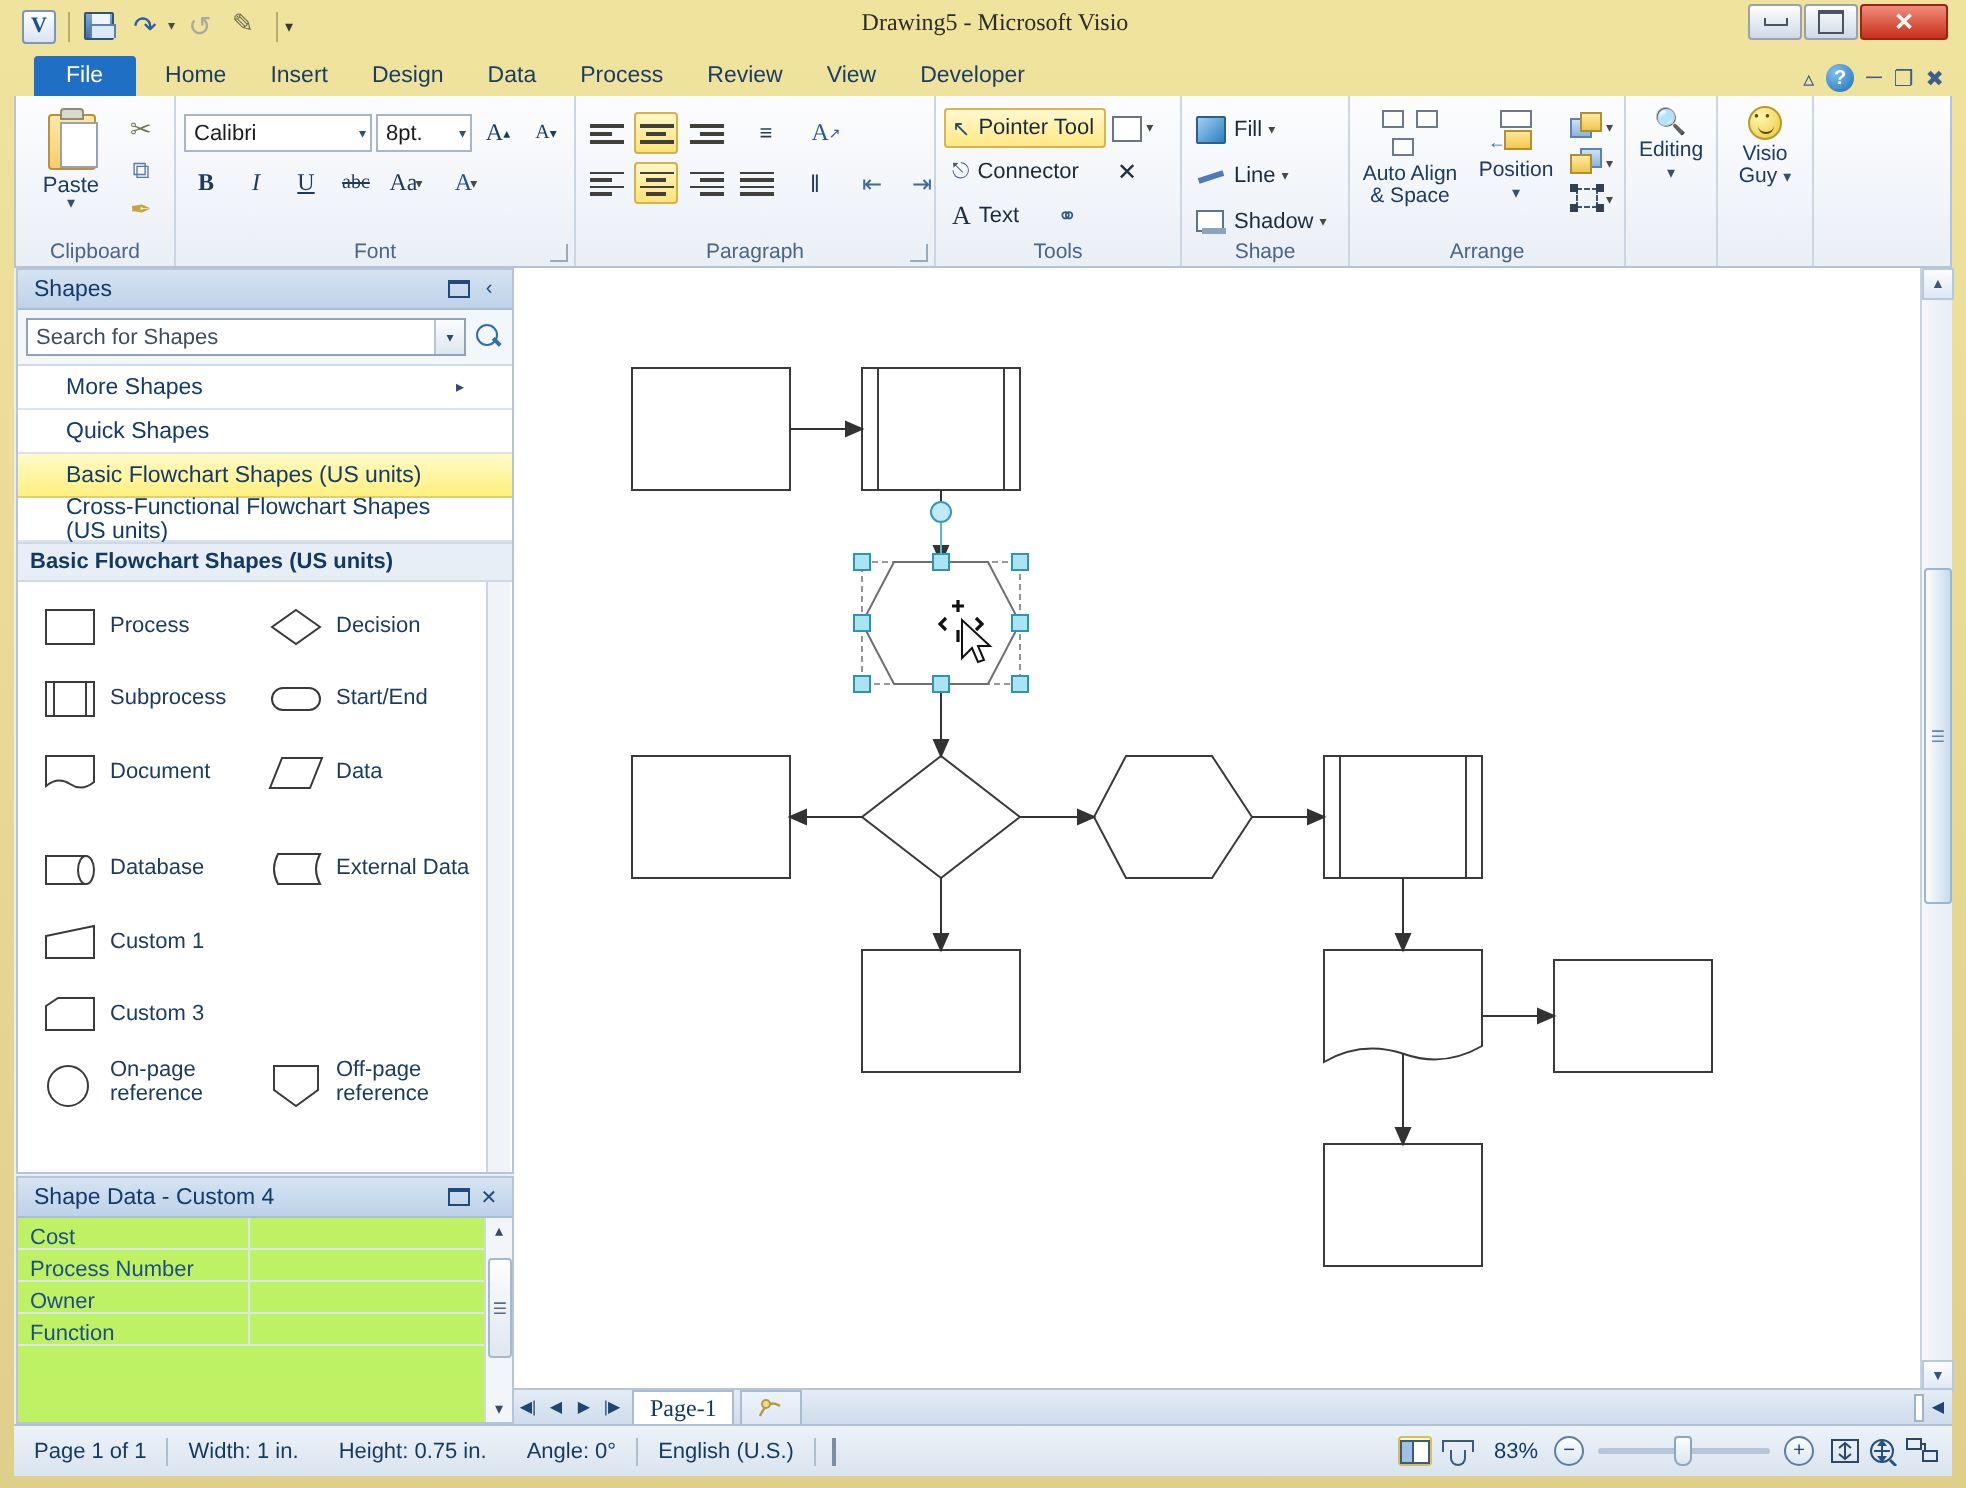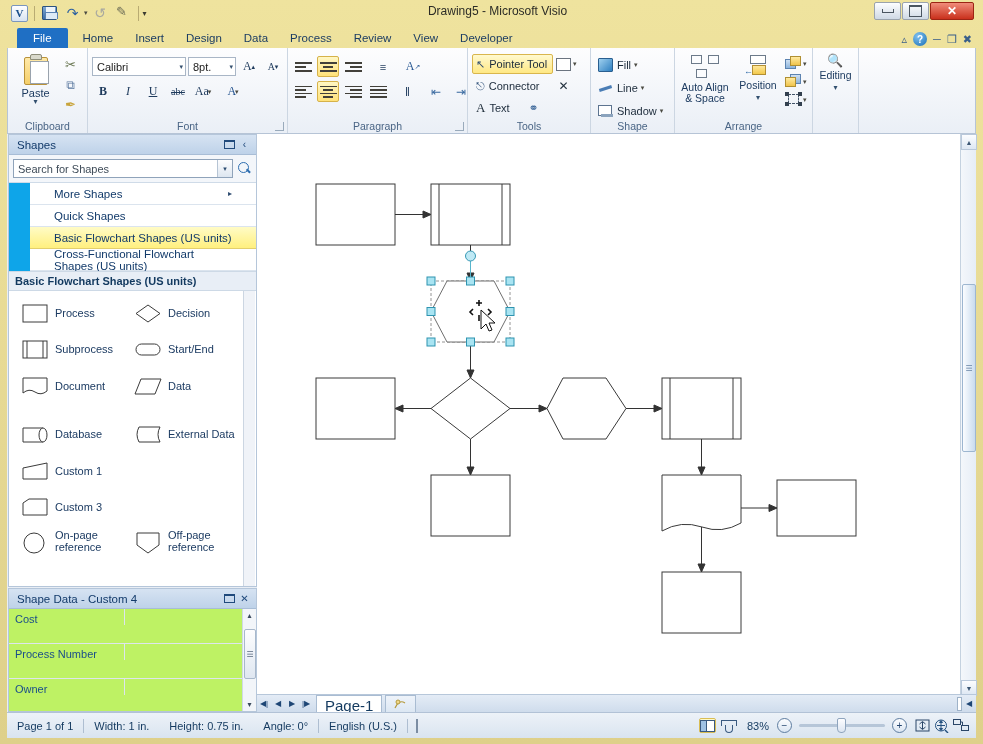--- a/index.html
+++ b/index.html
@@ -29,21 +29,21 @@
                      background:#dce9f7; border:1px solid #5a82b3; border-bottom:none; }
   .arrow-ico { font-size:14px; color:#2a5fa0; line-height:1; }
   .arrow-ico.dis { color:#a9a9a0; }
   .tiny-caret { font-size:7px; color:#4a4a42; margin-left:-1px; }
   .pen-ico { width:14px; height:14px; position:relative; }
   .pen-ico::before { content:"\270E"; position:absolute; left:0; top:-2px; font-size:13px; color:#6b6b55; }
   .qat-more { font-size:8px; color:#3a3a30; }
 
   #title-text { position:absolute; left:12px; right:0; top:4px; text-align:center;
                 font-size:12px; color:#2c2c26; font-weight:normal;
-                font-family:Liberation Sans, sans-serif; }
+                font-family:Liberation Serif, serif; }
 
   #wincontrols { position:absolute; right:2px; top:2px; display:flex; gap:1px; }
   .wc { width:27px; height:18px; border:1px solid #9aa3ad; border-radius:2px;
         background:linear-gradient(#fdfeff,#cfd9e5); display:flex; align-items:center;
         justify-content:center; color:#2a2a2a; font-size:10px; }
   .wc.close { width:44px; background:linear-gradient(#f08c7a,#c9301c); border-color:#9c2414;
               color:#fff; font-weight:bold; font-size:12px; }
   .wc-min::after { content:""; width:10px; height:3px; border:1px solid #4a5560; border-top:none; }
   .wc-max::after { content:""; width:11px; height:9px; border:1px solid #4a5560; border-top:2px solid #4a5560; }
 
@@ -165,21 +165,21 @@
   .srch-caret { width:15px; height:17px; border-left:1px solid #b6c4d4;
                 background:linear-gradient(#fdfdfe,#dde6f0); display:flex;
                 align-items:center; justify-content:center; font-size:7px; color:#2c4b70; }
   .mag { width:15px; height:15px; position:relative; }
   .mag::before { content:""; position:absolute; left:1px; top:1px; width:9px; height:9px;
                  border:1.6px solid #2e6eb0; border-radius:50%; }
   .mag::after { content:""; position:absolute; left:9px; top:9px; width:5px; height:1.6px;
                 background:#2e6eb0; transform:rotate(45deg); }
 
   .stencil-row { height:22px; display:flex; align-items:center; padding:0 24px;
-                 font-size:11.5px; color:#123a6a; border-bottom:1px solid #dbe4ee; background:#fff;margin-left:21px; }
+                 font-size:11.5px; color:#123a6a; border-bottom:1px solid #dbe4ee; background:#fff; }
   .stencil-row .sr-t { flex:1; }
   .stencil-row.sel { background:linear-gradient(#fffbc6,#fff07f); border-bottom-color:#e3cf6d; }
   .stencil-row .rcaret { font-size:8px; color:#2c4b70; }
 
   #stencil-title { height:20px; background:#e8eef6; border-top:1px solid #cdd9e6;
                    border-bottom:1px solid #cdd9e6; display:flex; align-items:center;
                    padding:0 6px; font-size:11px; color:#12395f; font-weight:bold; }
   #masters { flex:1; position:relative; background:#fff; overflow:hidden; }
   .master { position:absolute; display:flex; align-items:center; gap:6px;
             width:108px; height:32px; padding:0 2px; border-radius:3px; }
@@ -188,21 +188,21 @@
   .m-lbl { font-size:11px; color:#1c3b62; line-height:12px; }
   .shp { stroke:#3a3a3a; stroke-width:1; fill:#fff; }
 
   #shapes-vscroll { position:absolute; right:1px; top:0; bottom:0; width:12px;
                     background:#f0f3f8; border-left:1px solid #ccd6e2; }
 
   
   #shapedata { position:absolute; left:1px; right:0; bottom:0; height:124px;
                border:1px solid #b5c6da; background:#bef264; display:flex; flex-direction:column; }
   #sd-rows { flex:1; position:relative; overflow:hidden; }
-  .sd-row { height:35px; display:flex; border-bottom:1px solid #dde5ee;flex-direction:column; }
+  .sd-row { height:16px; display:flex; border-bottom:1px solid #dde5ee;flex-direction:column; }
   .sd-k { width:116px; padding:4px 0 0 6px; font-size:11px; color:#1b4e8a;
           border-right:1px solid #dde5ee; }
   .sd-v { flex:1; }
   #sd-scroll { position:absolute; right:0; top:0; bottom:0; width:14px; background:#f2f5f9;
                border-left:1px solid #cfd9e4; display:flex; flex-direction:column;
                align-items:center; justify-content:space-between; padding:2px 0; }
   .sdarrow { font-size:8px; color:#3a4a5c; }
   #sd-thumb { position:absolute; left:1px; top:20px; width:12px; height:50px;
               background:linear-gradient(#fdfdfe,#dfe7f1); border:1px solid #a8b8cb; border-radius:2px;
               display:flex; align-items:center; justify-content:center; font-size:8px; color:#5a6b80; }
@@ -222,21 +222,21 @@
               border-radius:2px; display:flex; align-items:center; justify-content:center;
               font-size:8px; color:#6a86a6; }
 
   
   #pagebar { position:absolute; left:250px; right:0; bottom:26px; height:18px;
              background:linear-gradient(#e4ecf6,#cfdcec); border-top:1px solid #b7c7da;
              display:flex; align-items:center; }
   .pb-nav { width:14px; height:16px; display:flex; align-items:center; justify-content:center;
             font-size:8px; color:#1e4675; }
   .pagetab { height:17px; background:#fff; border:1px solid #a9bcd2; border-bottom:none;
-             padding:1px 8px 0; font-size:15px; color:#12395f; margin-left:3px; }
+             padding:1px 8px 0; font-size:12px; color:#12395f; margin-left:3px;font-family:Liberation Serif, serif; }
   .pagetab.newtab { background:linear-gradient(#eef3fa,#dce7f3); padding:0 8px;
                     display:flex; align-items:center; }
   .hscroll-mini { flex:1; height:16px; margin:0 2px; }
   #pb-right { display:flex; align-items:center; }
 
   
   #statusbar { position:absolute; left:0; right:0; bottom:0; height:26px;
                background:linear-gradient(#edf2f8,#d9e4f0); border-top:1px solid #b2c2d6;
                display:flex; align-items:center; font-size:11px; color:#13395f; }
   .sb-item { padding:0 10px; }
@@ -566,20 +566,30 @@
     <div class="rgroup" style="width:46px">
       <div class="rg-body" style="justify-content:center">
         <div class="bigbtn" style="width:44px">
           <span class="bino">🔍</span>
           <div class="lbl"><span>Editing</span><br>
             <span class="mini-caret">▾</span></div>
         </div>
       </div>
     </div>
 
+    <div class="rgroup" style="width:48px">
+      <div class="rg-body" style="justify-content:center">
+        <div class="bigbtn" style="width:46px">
+          <div class="smiley"></div>
+          <div class="lbl"><span>Visio</span><br>
+            <span>Guy</span>
+            <span class="mini-caret">▾</span></div>
+        </div>
+      </div>
+    </div>
 
     <div class="rgroup" style="flex:1"></div>
   </div>
 
   <div id="main">
 
     <div id="leftdock">
 
       <div id="shapes-panel">
         <div class="panel-header">

